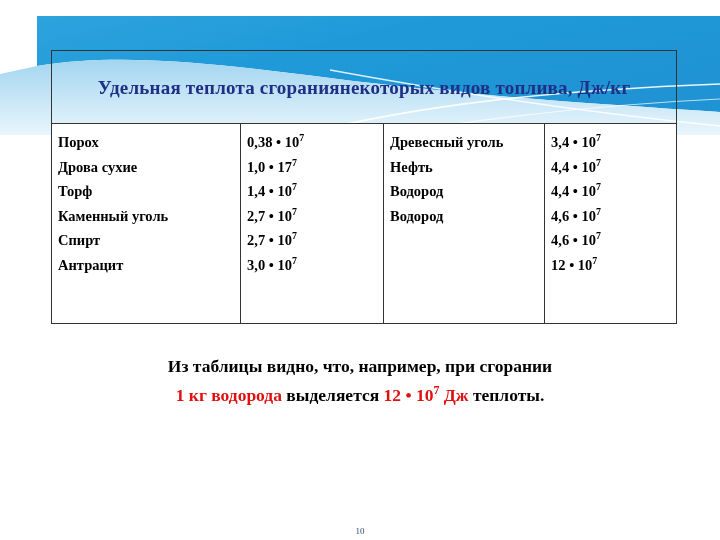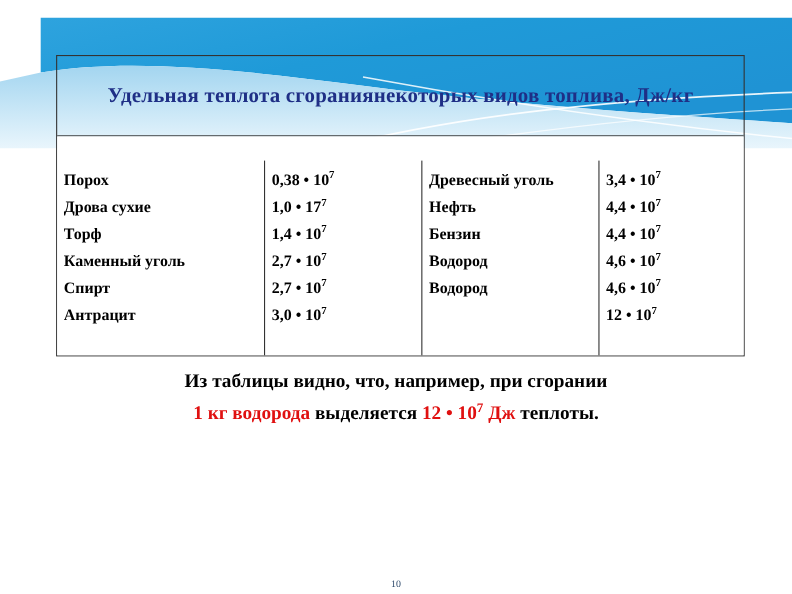--- a/index.html
+++ b/index.html
@@ -76,21 +76,20 @@
     left: 0;
     top: 73px;
     right: 0;
     bottom: 0;
     display: flex;
     background: #ffffff;
   }
   .tcol {
     box-sizing: border-box;
     padding: 6px 0 0 6px;
-    margin-top: 22px;
   }
   .tcol.divider {
     border-left: 1.5px solid #333333;
   }
   .col-name  { width: 188px; }
   .col-value { width: 143px; }
   .col-name2 { width: 161px; }
   .col-value2{ width: 131px; }
 
   .cell {
@@ -105,21 +104,21 @@
   .cell sup {
     font-size: 0.68em;
     vertical-align: super;
     line-height: 0;
   }
 
   
   #conclusion {
     position: absolute;
     left: 0;
-    top: 332px;
+    top: 352px;
     width: 720px;
     text-align: center;
   }
   .concl-line {
     font-size: 17.5px;
     font-weight: bold;
     line-height: 29px;
     color: #000000;
     white-space: nowrap;
   }
@@ -193,21 +192,20 @@
         <div class="cell"><span>1,0 • 17</span><sup>7</sup></div>
         <div class="cell"><span>1,4 • 10</span><sup>7</sup></div>
         <div class="cell"><span>2,7 • 10</span><sup>7</sup></div>
         <div class="cell"><span>2,7 • 10</span><sup>7</sup></div>
         <div class="cell"><span>3,0 • 10</span><sup>7</sup></div>
       </div>
 
       <div class="tcol col-name2 divider">
         <div class="cell">Древесный уголь</div>
         <div class="cell">Нефть</div>
-        <div class="cell">Бензин</div>
         <div class="cell">Водород</div>
         <div class="cell">Водород</div>
       </div>
 
       <div class="tcol col-value2 divider">
         <div class="cell"><span>3,4 • 10</span><sup>7</sup></div>
         <div class="cell"><span>4,4 • 10</span><sup>7</sup></div>
         <div class="cell"><span>4,4 • 10</span><sup>7</sup></div>
         <div class="cell"><span>4,6 • 10</span><sup>7</sup></div>
         <div class="cell"><span>4,6 • 10</span><sup>7</sup></div>

